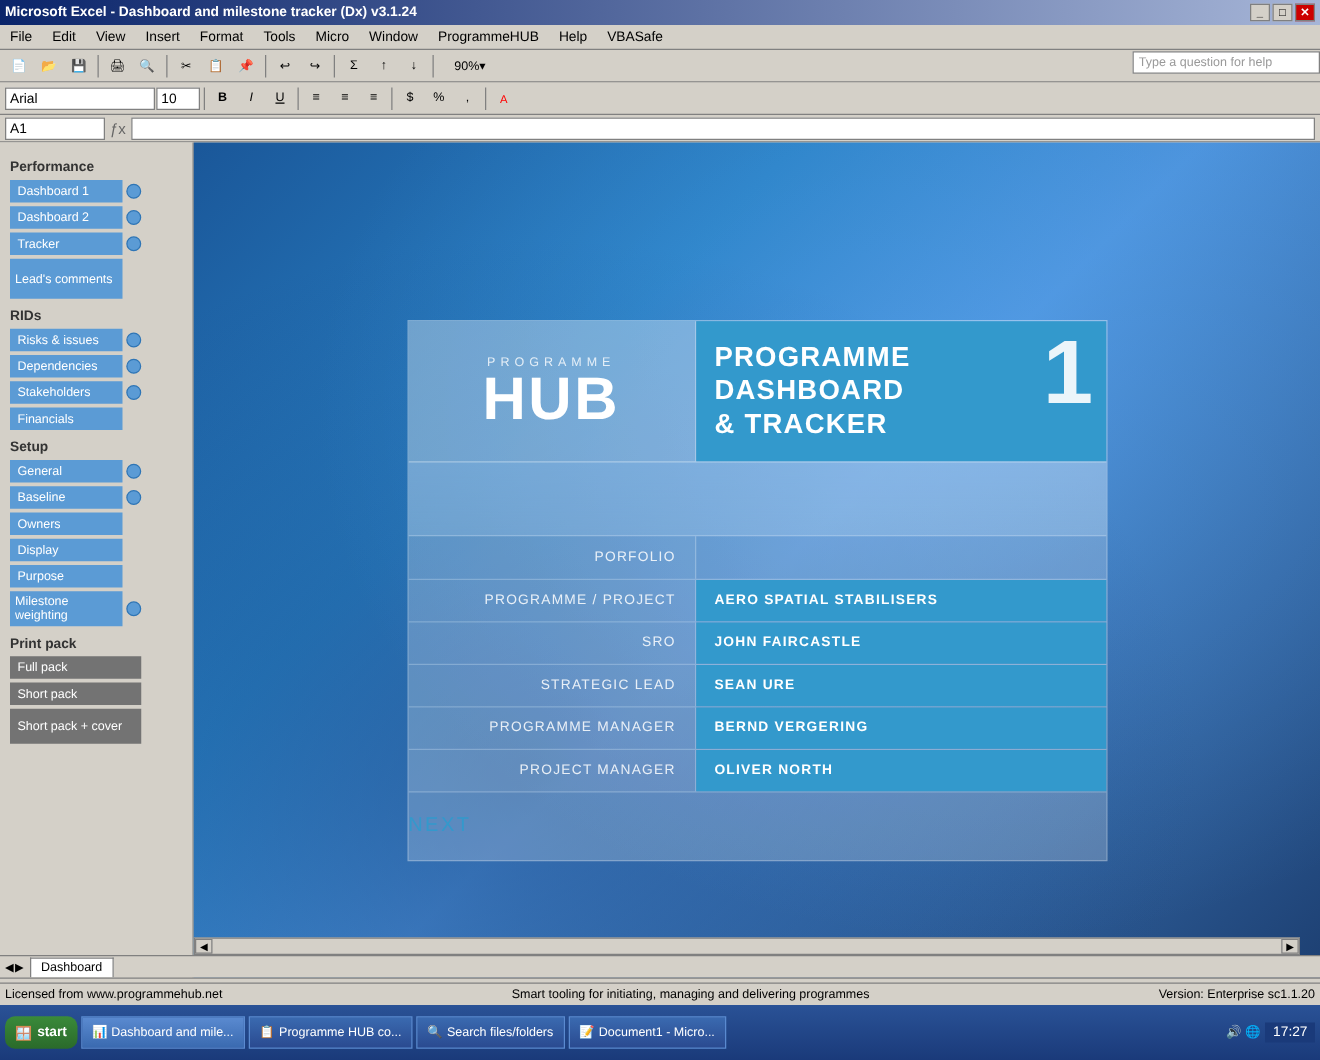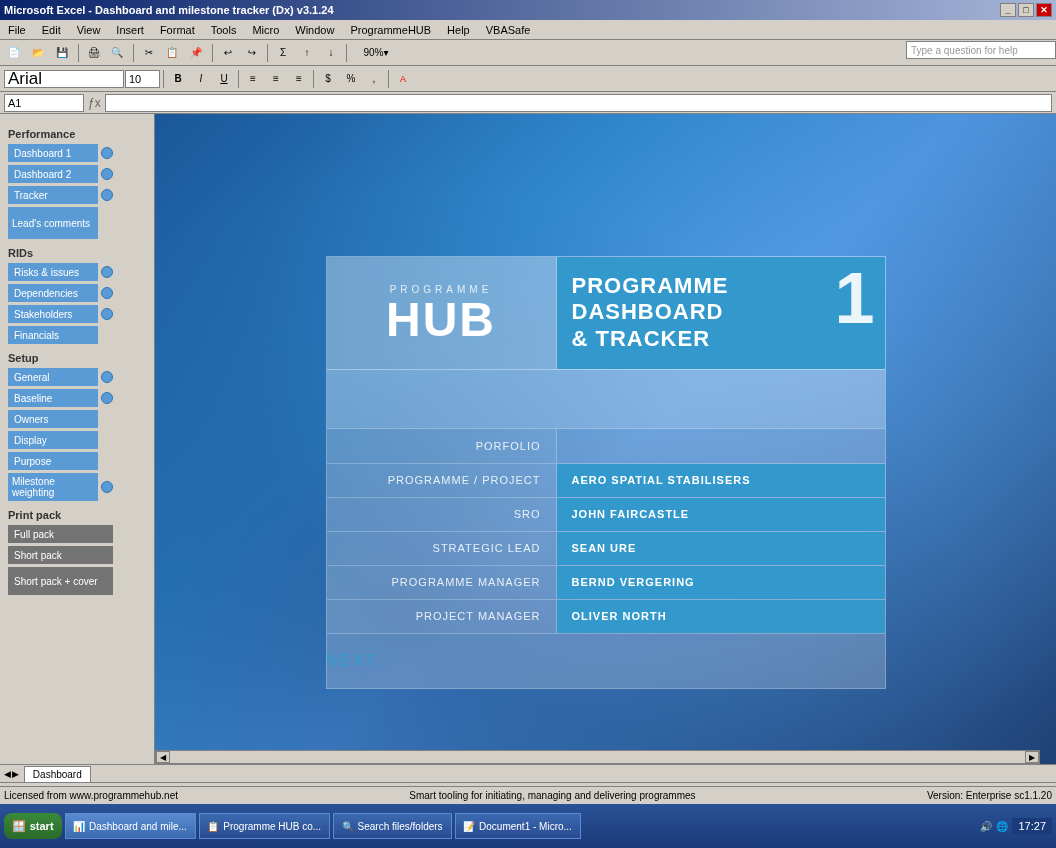--- a/index.html
+++ b/index.html
@@ -108,21 +108,21 @@
       border: 1px solid #808080;
       background: white;
       font-size: 11px;
       padding: 1px 3px;
     }
     .font-name {
       width: 120px;
       height: 18px;
       border: 1px solid #808080;
       background: white;
-      font-size: 17px;
+      font-size: 11px;
       padding: 1px 3px;
     }
     .font-size {
       width: 40px;
       height: 18px;
       border: 1px solid #808080;
       background: white;
       font-size: 11px;
       padding: 1px 3px;
     }

